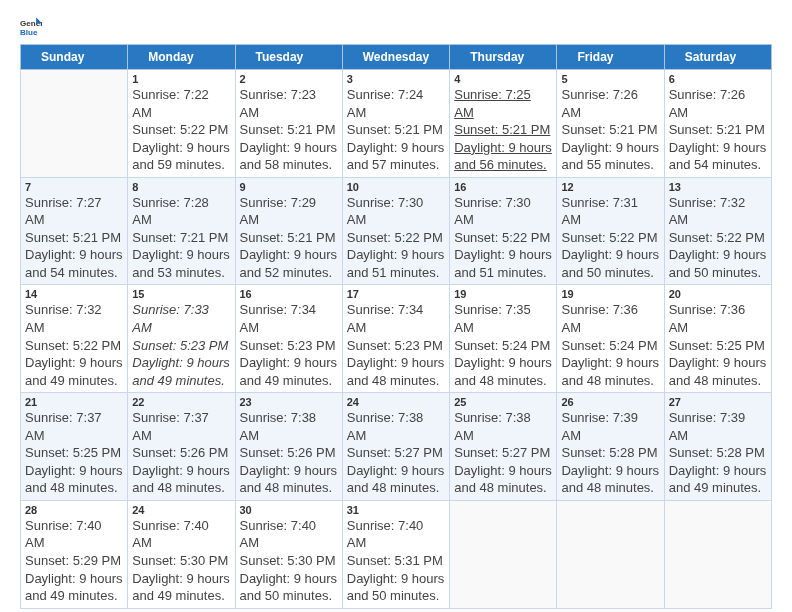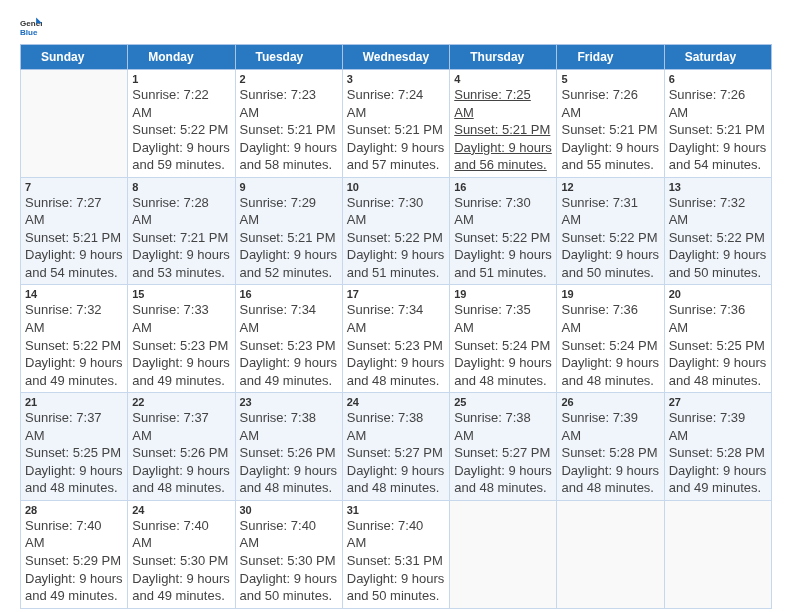--- a/index.html
+++ b/index.html
@@ -221,21 +221,21 @@
         <tr>
           <td>
             <div class="day-number">14</div>
             <div class="day-info" style="white-space: pre-line;">Sunrise: 7:32 AM
 Sunset: 5:22 PM
 Daylight: 9 hours
 and 49 minutes.</div>
           </td>
           <td>
             <div class="day-number">15</div>
-            <div class="day-info" style="white-space: pre-line;">Sunrise: 7:33 AM
+            <div class="day-info" style="white-space: pre-line; font-style: italic;">Sunrise: 7:33 AM
 Sunset: 5:23 PM
 Daylight: 9 hours
 and 49 minutes.</div>
           </td>
           <td>
             <div class="day-number">16</div>
             <div class="day-info" style="white-space: pre-line;">Sunrise: 7:34 AM
 Sunset: 5:23 PM
 Daylight: 9 hours
 and 49 minutes.</div>

